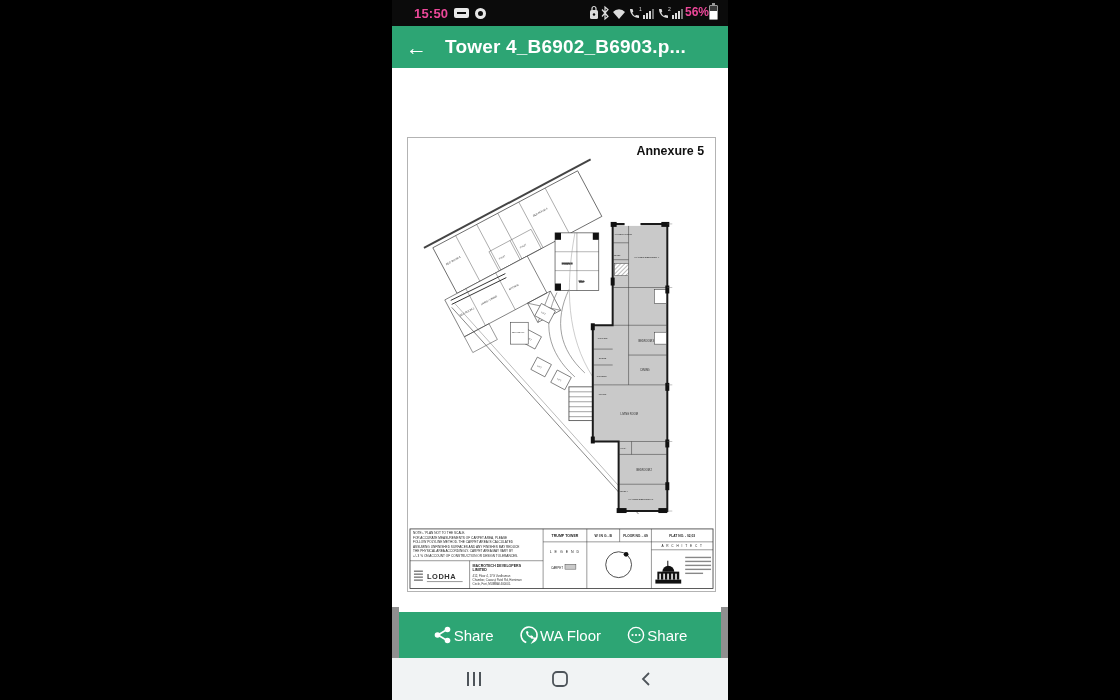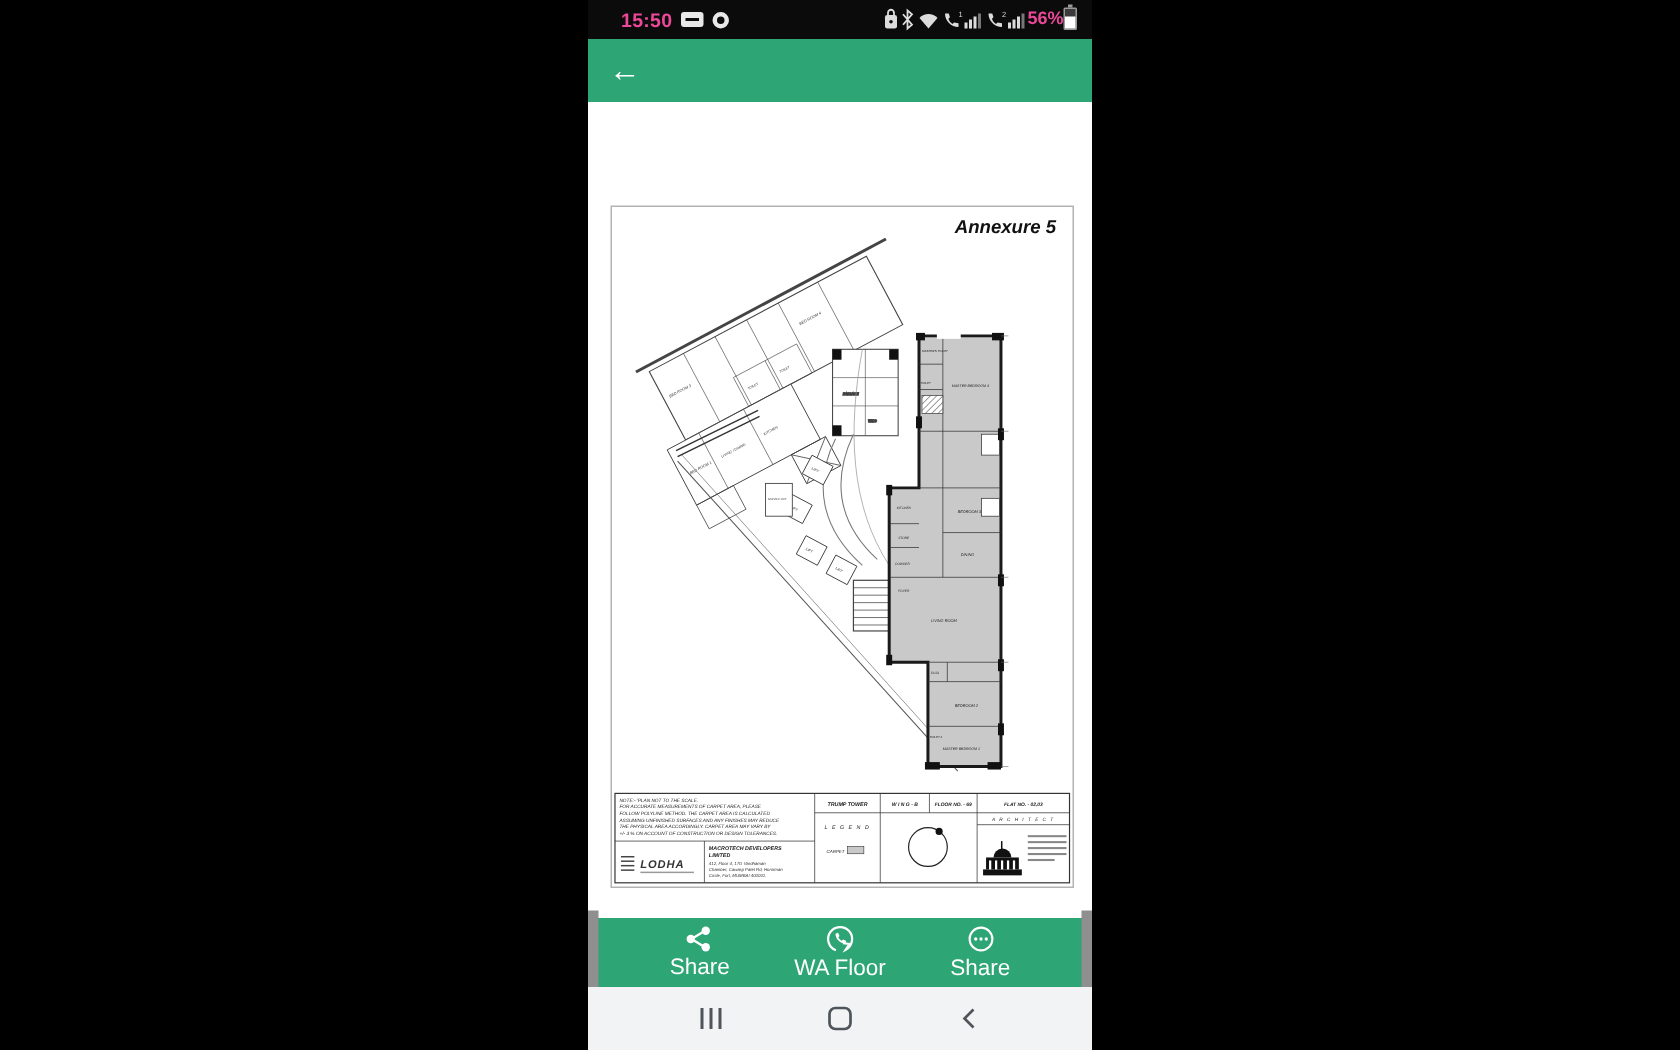--- a/index.html
+++ b/index.html
@@ -21,33 +21,33 @@
   .batt-ic::before{content:"";position:absolute;left:2px;top:-3px;width:3px;height:2px;background:#9a9a9a;}
   .batt-ic::after{content:"";position:absolute;left:0;bottom:0;width:7px;height:8px;background:#fff;}
 
   
   .appbar{position:absolute;left:0;top:26px;width:336px;height:42px;background:#2da574;
     display:flex;align-items:center;color:#fff;padding:0 14px;}
   .back-btn{font-size:21px;line-height:1;margin-right:18px;cursor:pointer;}
   .app-title{font-size:19px;font-weight:700;letter-spacing:.2px;white-space:nowrap;overflow:hidden;}
 
   
-  .doc-area{position:absolute;left:0;top:68px;width:336px;height:544px;background:#fff;font-style:italic;}
+  .doc-area{position:absolute;left:0;top:68px;width:336px;height:544px;background:#fff;}
   .page{position:absolute;left:15px;top:69px;width:309px;height:455px;background:#fff;
     border:1px solid #b3b3b3;}
   .page svg{display:block;}
 
   
   .edge-strip{position:absolute;top:607px;width:7px;height:51px;background:#8f8f8f;z-index:3;}
   .edge-strip.left{left:0;} .edge-strip.right{right:0;}
 
   
   .actionbar{position:absolute;left:0;top:612px;width:336px;height:46px;background:#2da574;
     display:flex;align-items:center;justify-content:space-around;padding:0 28px;z-index:2;}
-  .ab-btn{display:flex;flex-direction:column;align-items:center;gap:1px;color:#fff;cursor:pointer;min-width:60px;}
+  .ab-btn{display:flex;flex-direction:row;align-items:center;gap:1px;color:#fff;cursor:pointer;min-width:60px;}
   .ab-btn .lbl{font-size:15px;font-weight:400;}
 
   
   .navbar{position:absolute;left:0;top:658px;width:336px;height:42px;background:#f1f3f4;
     display:flex;align-items:center;justify-content:space-between;padding:0 70px;}
   .nav-btn{display:flex;align-items:center;justify-content:center;width:24px;height:24px;cursor:pointer;}
 </style>
 </head>
 <body>
 
@@ -94,20 +94,21 @@
               <rect x="92" y="4" width="2" height="10" fill="#777"></rect>
           </g>
         </svg>
         <span class="sb-batt-txt">56%</span>
         <span class="batt-ic"></span>
       </div>
     </div>
 
     <div class="appbar">
       <span class="back-btn">←</span>
+      <span class="app-title">Tower 4_B6902_B6903.p...</span>
     </div>
 
     <div class="doc-area">
       <div class="page">
         <svg viewBox="0 0 309 455" width="307" height="453">
           <defs>
             <pattern id="hatch" width="3" height="3" patternUnits="userSpaceOnUse" patternTransform="rotate(45)">
               <rect width="3" height="3" fill="#fff"></rect>
                 <line x1="0" y1="0" x2="0" y2="3" stroke="#555" stroke-width="0.8"></line>
             </pattern>

